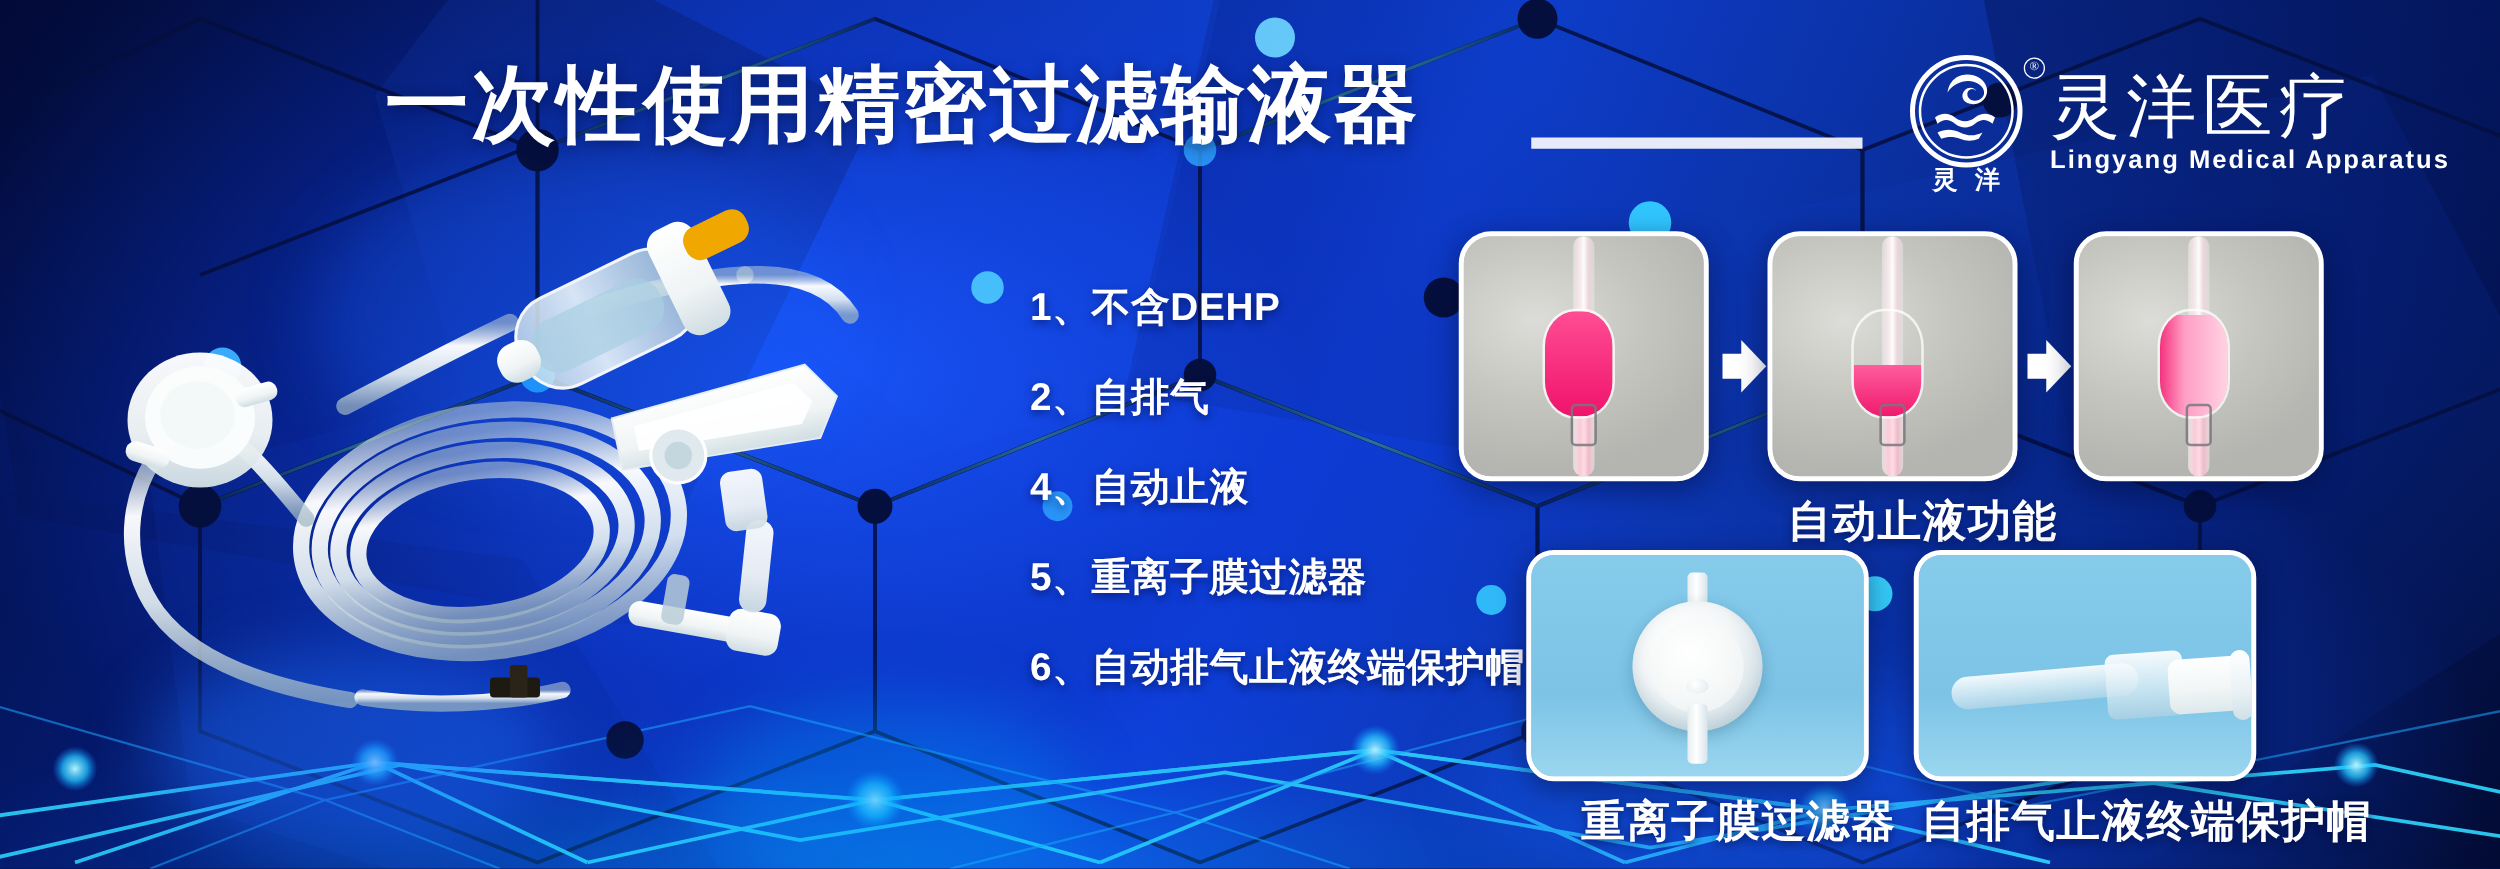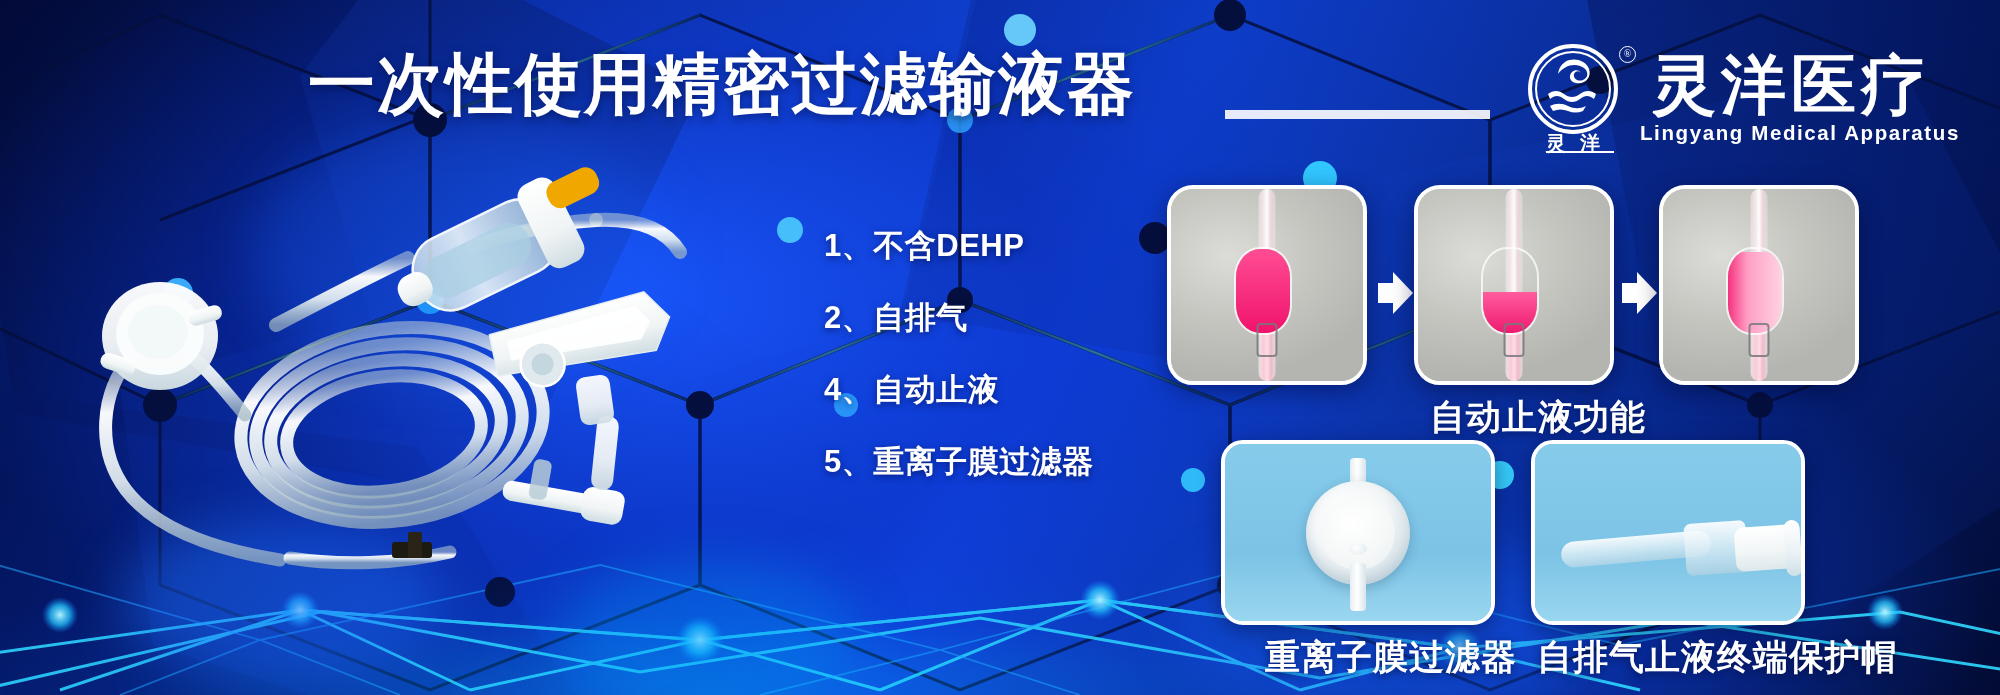--- a/index.html
+++ b/index.html
@@ -58,23 +58,23 @@
   }
 
   
   #logo{position:absolute; left:1528px; top:44px; display:flex; align-items:center; gap:16px;}
   .logomark{position:relative;width:96px;height:108px;}
   .ringwrap{position:relative;width:90px;height:90px;}
   .ring{position:absolute;left:0;top:0;width:90px;height:90px;border-radius:50%;border:4px solid #fff;}
   .ring-in{position:absolute;left:7px;top:7px;width:76px;height:76px;border-radius:50%;border:2px solid #fff;}
   .reg{position:absolute;right:-12px;top:2px;width:17px;height:17px;border-radius:50%;border:1.6px solid #fff;
        color:#fff;font-size:10px;line-height:14px;text-align:center;font-family:"Liberation Serif",serif;}
-  .lm-sub{position:absolute;left:0;top:86px;width:90px;text-align:center;color:#fff;font-size:20px;font-weight:bold;letter-spacing:14px;text-indent:14px;text-decoration:underline;}
+  .lm-sub{position:absolute;left:0;top:86px;width:90px;text-align:center;color:#fff;font-size:20px;font-weight:bold;letter-spacing:14px;text-indent:14px;}
   .logotext{display:flex;flex-direction:column;gap:2px;}
-  .lt-cn{color:#fff;font-size:65px;font-weight:bold;letter-spacing:5px;line-height:1.05;margin-left:11px;}
+  .lt-cn{color:#fff;font-size:56px;font-weight:normal;letter-spacing:5px;line-height:1.05;}
   .lt-en{color:#fff;font-size:20.5px;font-weight:bold;letter-spacing:1.6px;}
 
   
   #features{position:absolute; left:824px; top:225px; display:flex; flex-direction:column; gap:30px;}
   .feat{color:#ffffff;font-size:31px;font-weight:bold;letter-spacing:.5px;white-space:nowrap;
         text-shadow:0 2px 7px rgba(0,10,60,.6);}
 
   
   .photo{position:absolute;border:4px solid #ffffff;border-radius:26px;overflow:hidden;
          box-shadow:0 6px 22px rgba(0,8,48,.45);background:#cfcfcb;}
@@ -342,20 +342,21 @@
         <rect x="538" y="216" width="34" height="48" rx="9" fill="url(#whiteg)" opacity=".95" transform="rotate(-8 555 240)"></rect>
       </g>
     </svg>
   </div>
 
   <div id="features">
     <div class="feat">1、不含DEHP</div>
     <div class="feat">2、自排气</div>
     <div class="feat">4、自动止液</div>
     <div class="feat">5、重离子膜过滤器</div>
+    <div class="feat">6、自动排气止液终端保护帽</div>
   </div>
 
   <div class="photo seq seq1">
     <div class="seqbg"></div>
     <div class="tube"></div>
     <div class="tube lower"></div>
     <div class="chamber">
       <div class="fill" style="height:100%;background:linear-gradient(180deg,#ff4d93,#f0136c);"></div>
     </div>
     <div class="clip"></div>

